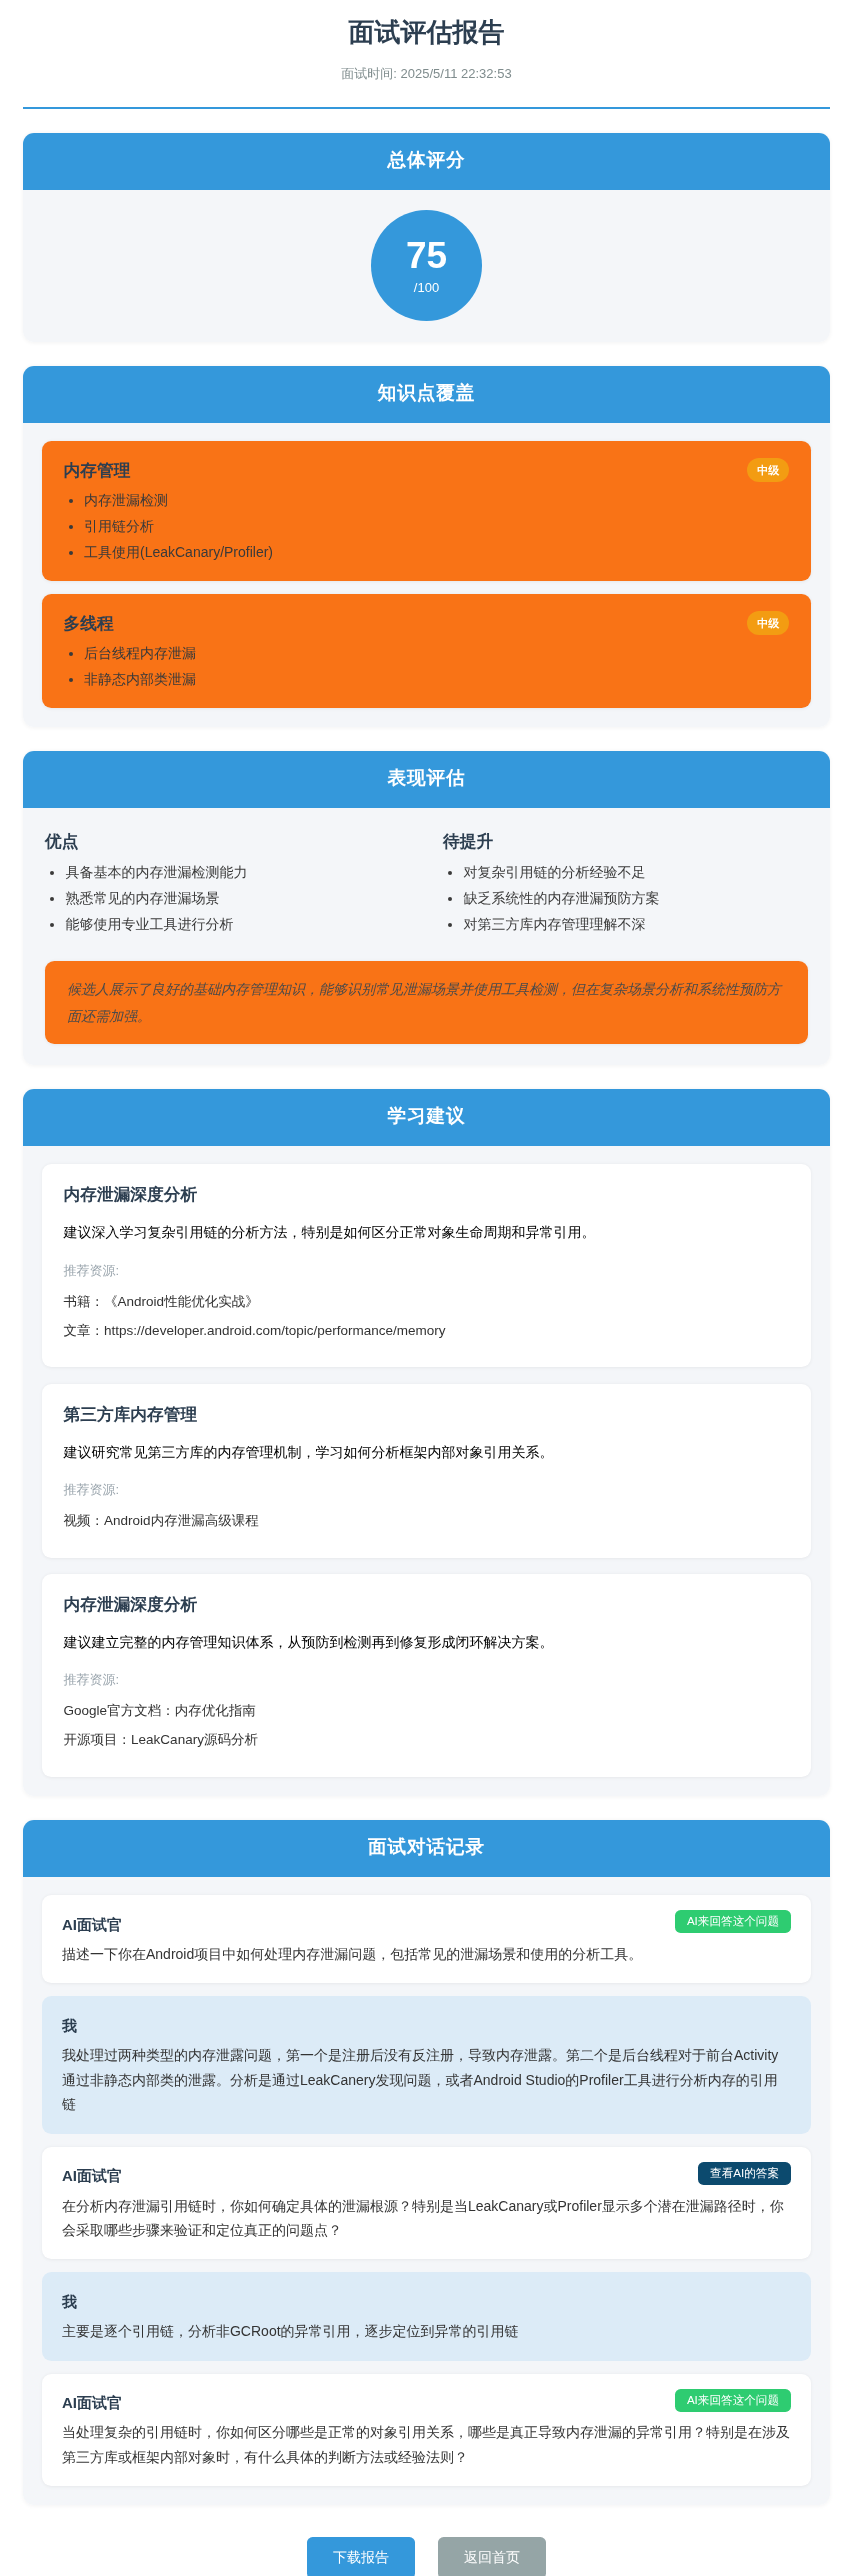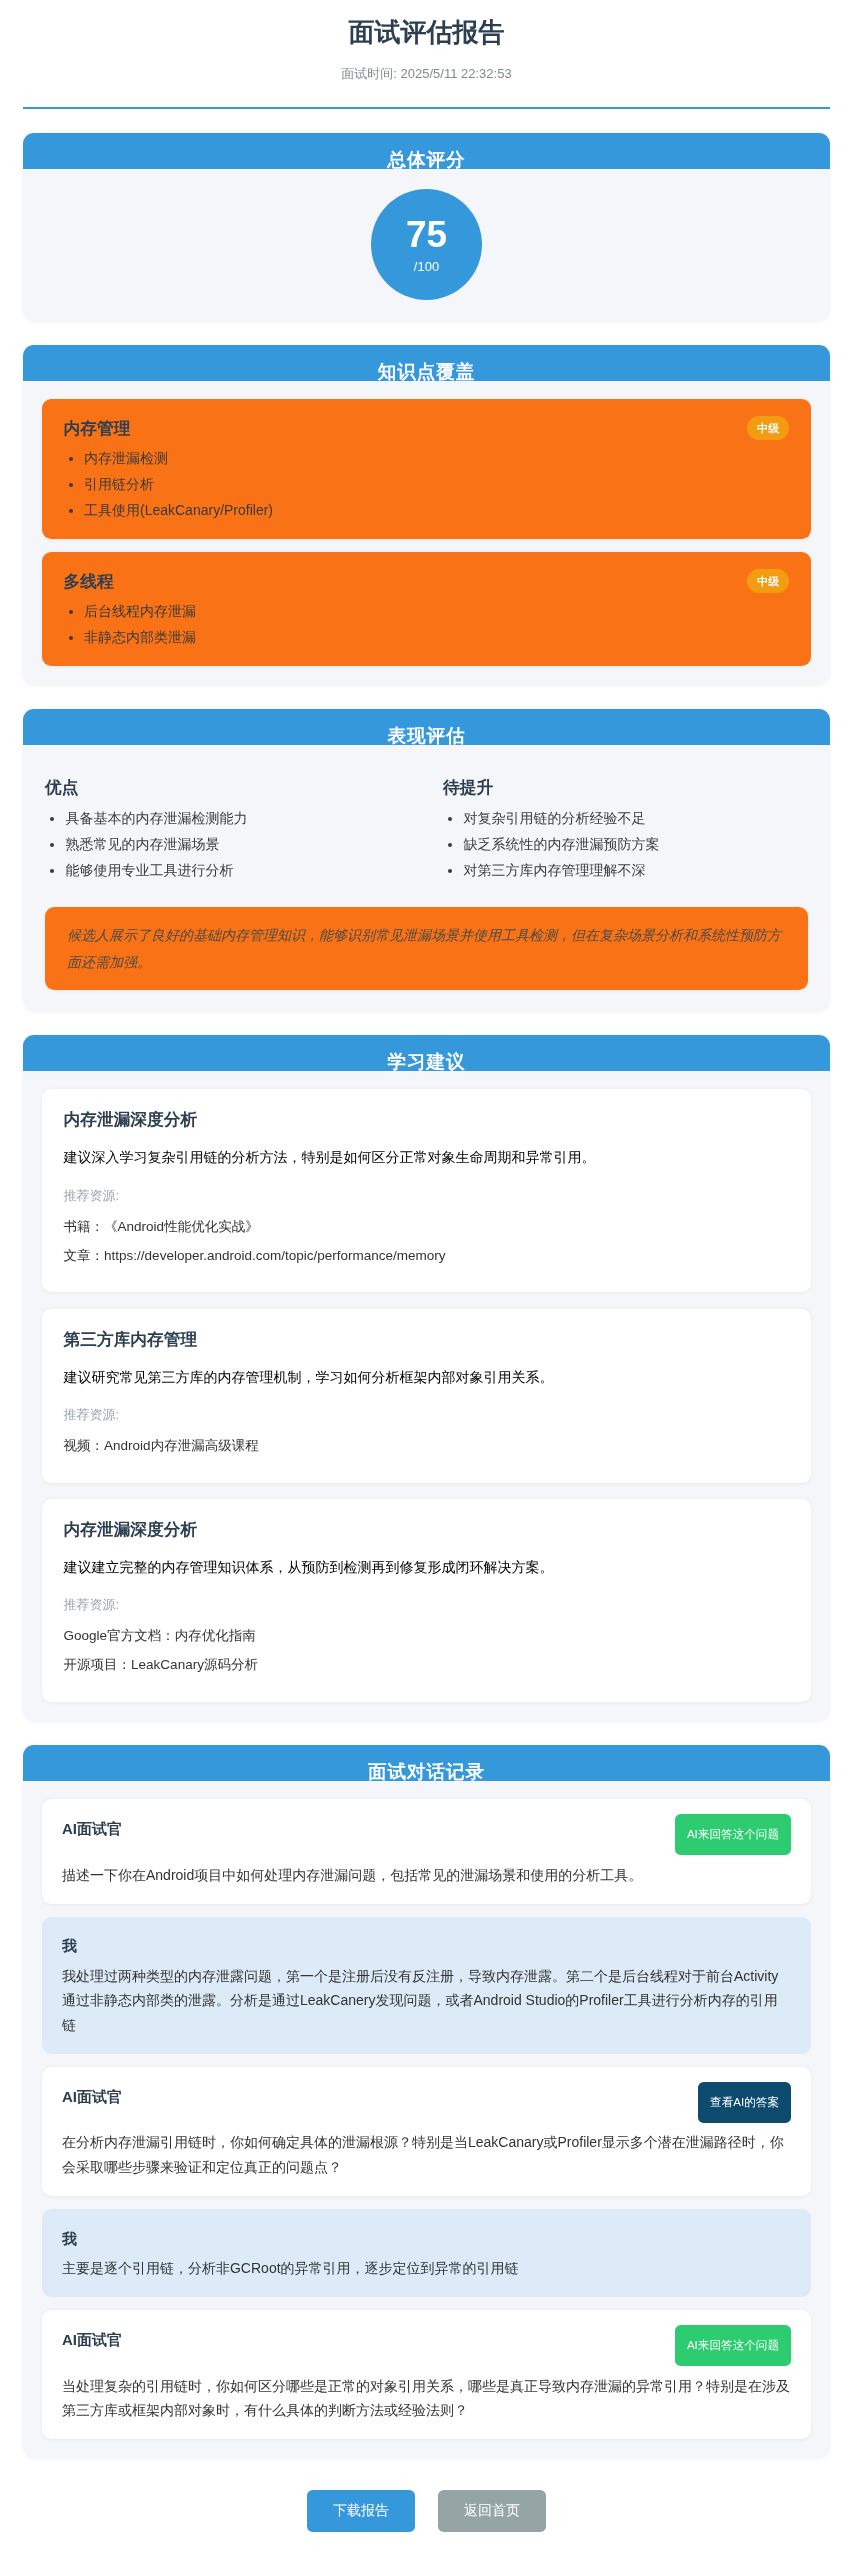--- a/index.html
+++ b/index.html
@@ -19,21 +19,21 @@
   .report-header { text-align: center; padding-top: 15px; }
   .report-title { font-size: 26px; font-weight: bold; color: #2c3e50; margin: 0 0 15px; }
   .report-subtitle { font-size: 13px; color: #7f8c8d; margin: 0 0 24px; }
   .header-divider { border: none; border-top: 2.8px solid #3498db; margin: 0; }
 
   
   .section { margin-top: 24px; border-radius: 11px; box-shadow: 0 0.9px 4.6px rgba(0,0,0,0.05); }
   .section-header {
     background: #3498db; color: #fff; text-align: center;
     font-size: 18.6px; font-weight: bold; letter-spacing: 0.9px;
-    height: 36px; line-height: 53px;
+    height: 57px; line-height: 53px;
     border-radius: 11px 11px 0 0;
   }
   .section-body { background: #f4f6f9; border-radius: 0 0 11px 11px; padding: 18.6px; }
 
   
   .score-body { display: flex; justify-content: center; align-items: center; padding: 20.4px 0; }
   .score-circle {
     width: 111px; height: 111px; border-radius: 50%; background: #3498db;
     display: flex; flex-direction: column; justify-content: center; align-items: center;
     color: #fff;
@@ -48,21 +48,21 @@
   .k-card-title { font-size: 16.7px; font-weight: bold; color: #2c3e50; margin: 0; }
   .level-badge {
     background: #f39c12; color: #fff; font-size: 11px; font-weight: bold;
     padding: 4.6px 10.2px; border-radius: 13px; white-space: nowrap;
   }
   ul.bullets { margin: 9.3px 0 7.4px; padding-left: 20.4px; }
   ul.bullets li { font-size: 14px; color: #3a3a3a; margin: 8.3px 0; }
 
   
   .perf-body { padding: 22px 22px 20.4px; }
-  .perf-cols { display: grid; grid-template-columns: 1fr 1fr; gap: 33px; margin-top: 9px; }
+  .perf-cols { display: grid; grid-template-columns: 1fr 1fr; gap: 33px; }
   .perf-col-title { font-size: 16.7px; font-weight: bold; color: #2c3e50; margin: 0 0 11px; }
   .summary-card {
     margin-top: 18.6px; background: #f97316; border-radius: 9.3px;
     padding: 15px 22px; box-shadow: 0 0.9px 3.7px rgba(0,0,0,0.06);
     font-style: italic; font-size: 14px; line-height: 1.9; color: #4a4a4a;
   }
 
   
   .s-card { background: #fff; border-radius: 9.3px; padding: 18.6px 22px 16.7px; box-shadow: 0 0.9px 3.7px rgba(0,0,0,0.06); }
   .s-card + .s-card { margin-top: 16.7px; }
@@ -71,21 +71,21 @@
   .s-res-label { font-size: 13px; color: #9aa5ad; margin: 0 0 13px; }
   .s-res-line { font-size: 13.5px; color: #333; margin: 11px 0; }
 
   
   .msg { border-radius: 9.3px; padding: 15px 20.4px 16.7px; }
   .msg + .msg { margin-top: 13px; }
   .msg-ai { background: #fff; box-shadow: 0 0.9px 3.7px rgba(0,0,0,0.06); }
   .msg-me { background: #dcebf7; }
   .msg-head { display: flex; justify-content: space-between; align-items: flex-start; margin-bottom: 7.4px; min-height: 20.4px; }
   .msg-speaker { font-size: 15px; font-weight: bold; color: #2c3e50; padding-top: 5.6px; }
-  .msg-badge { color: #fff; font-size: 11.6px; padding: 13px 12px; border-radius: 5.6px; cursor: pointer; border: none; white-space: nowrap; }
+  .msg-badge { color: #fff; font-size: 11.6px; padding: 4px 12px; border-radius: 5.6px; cursor: pointer; border: none; white-space: nowrap; }
   .badge-green { background: #2ecc71; }
   .badge-blue { background: #0c4a6e; }
   .msg-text { font-size: 14px; line-height: 1.75; color: #333; margin: 0; }
 
   
   .actions { text-align: center; margin-top: 32px; }
   .btn { border: none; color: #fff; font-size: 14px; padding: 12px 26px; border-radius: 5.6px; margin: 0 9.3px; cursor: pointer; font-family: inherit; }
   .btn-download { background: #3498db; }
   .btn-back { background: #95a5a6; }
 </style>

